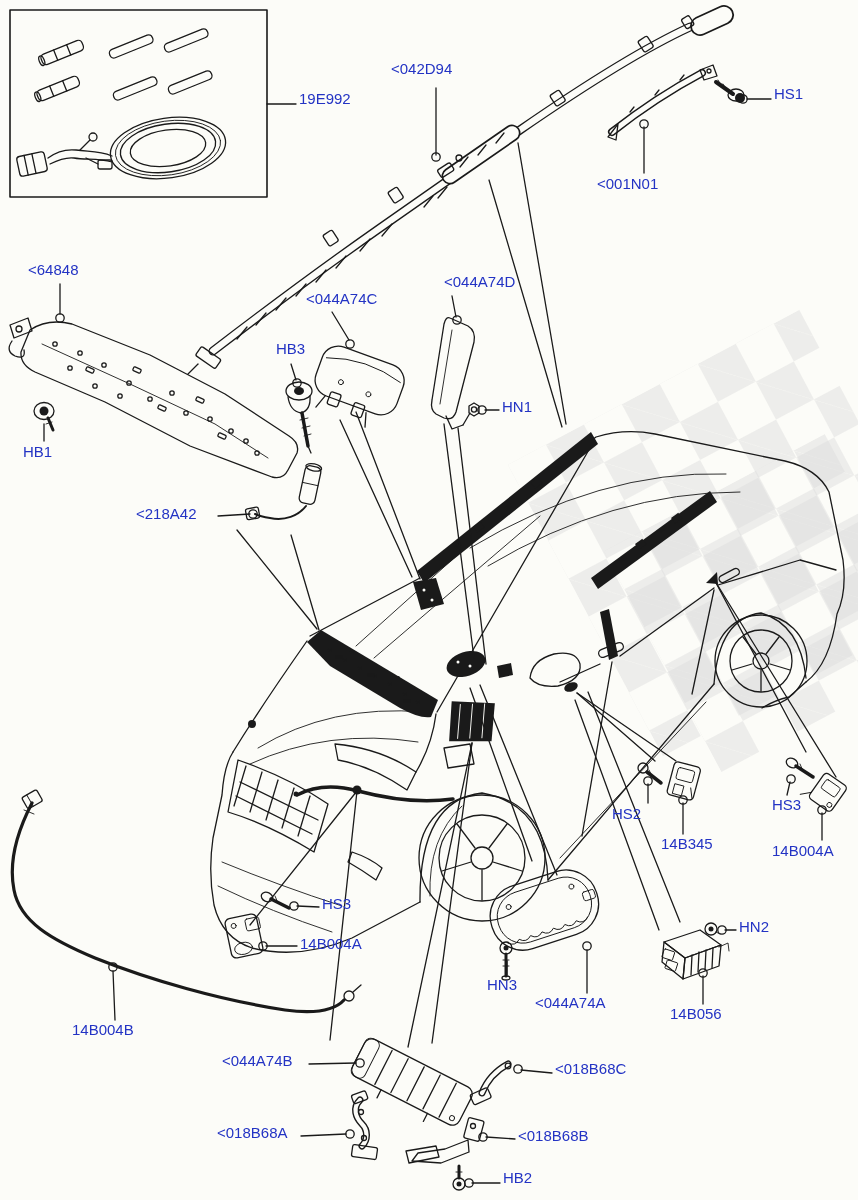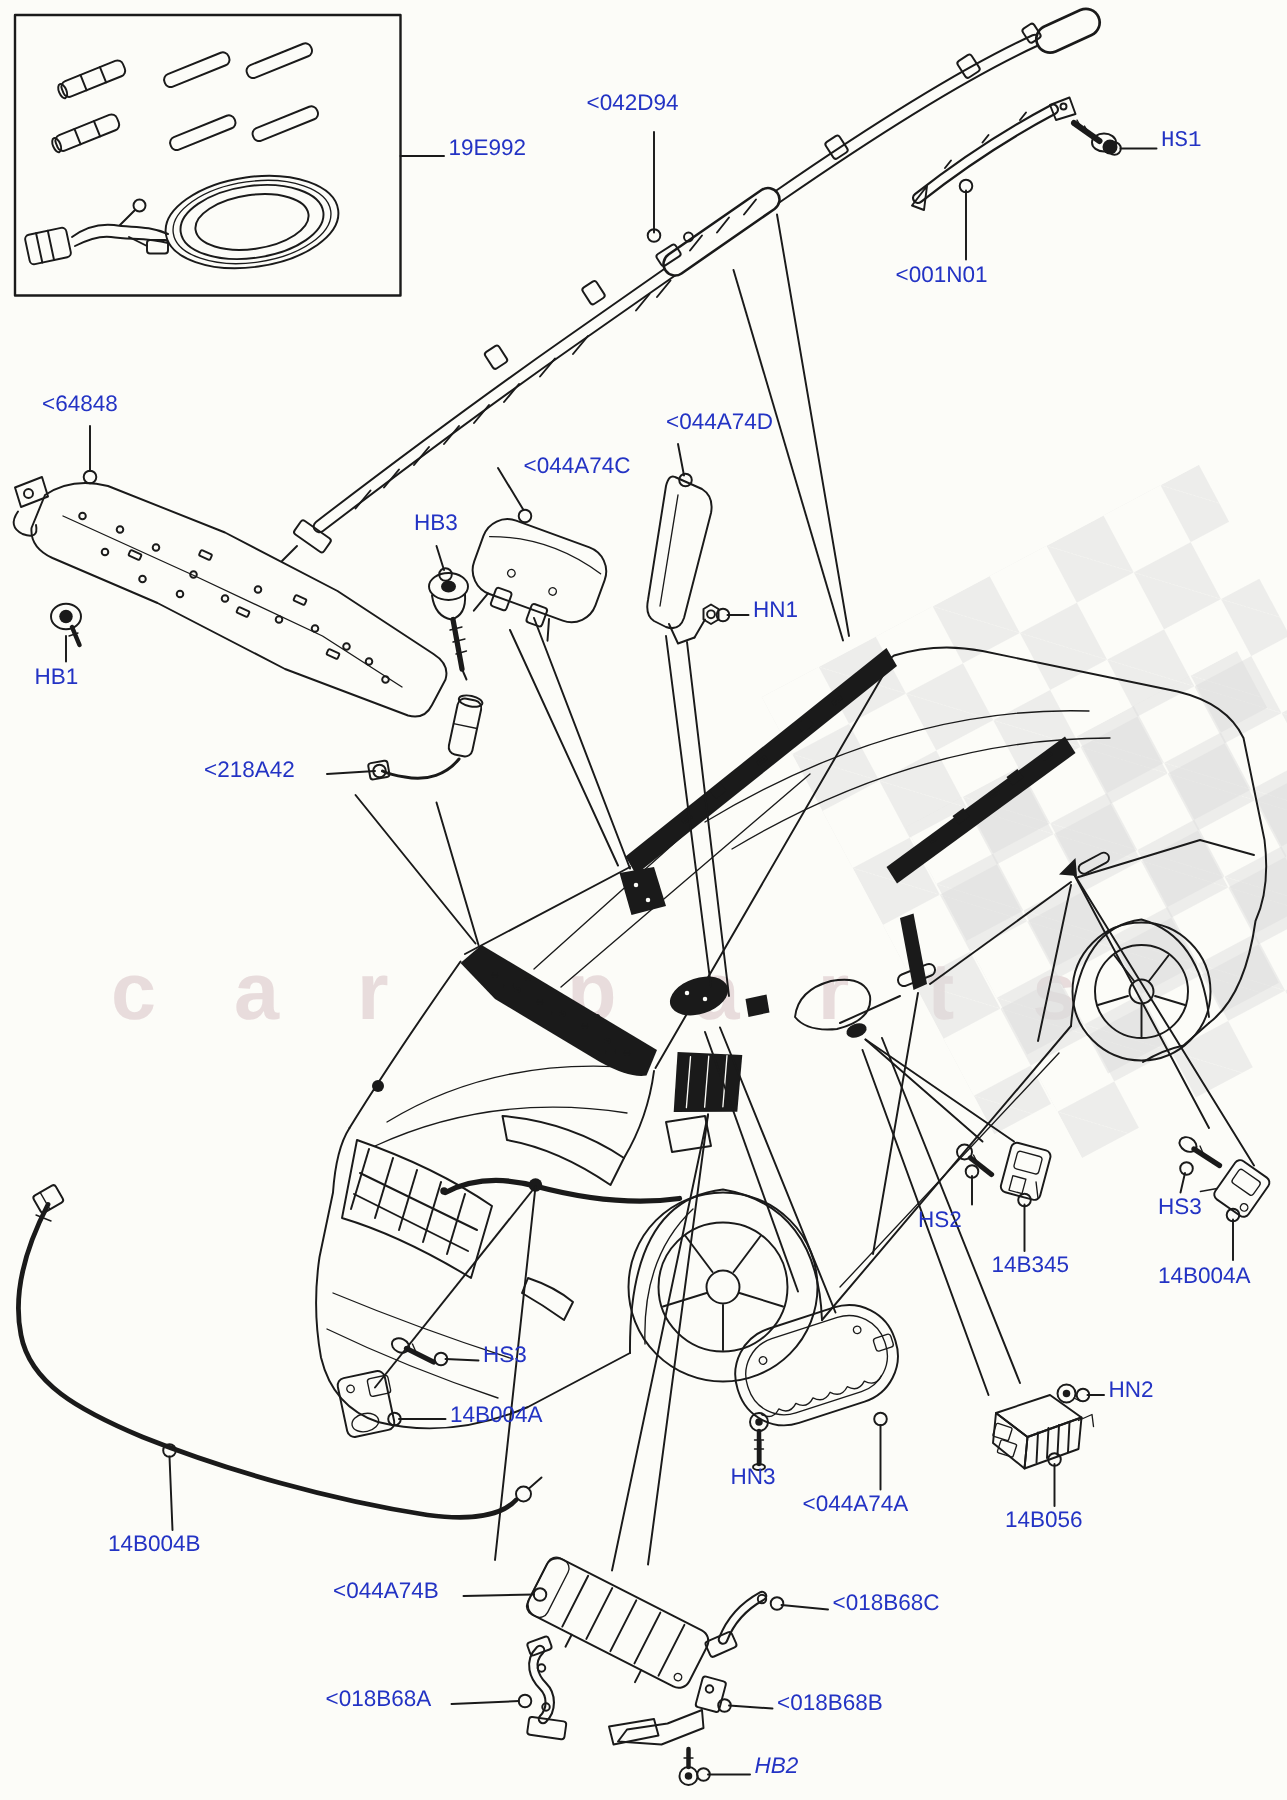--- a/index.html
+++ b/index.html
@@ -43,21 +43,20 @@
   .plabel{
     position:absolute;font-size:15px;line-height:1.1;white-space:nowrap;
     color:var(--labelc,#2333c4);cursor:pointer;
   }
 </style>
 </head>
 <body>
 
 <div id="stage" style="--bg: #fcfcf8; --labelc: #2333c4; --line: #1a1a1a; --wm1: #f8d7d7; --wm2: #e8dcdc; --checker: #dcdcdc;">
 
-  <div id="wm-sub">car parts</div>
   <div id="checker1" class="checker"></div>
   <div id="checker2" class="checker"></div>
 
   <svg id="art" width="858" height="1200" viewBox="0 0 858 1200">
 
     <g>
       <rect x="10" y="10" width="257" height="187" style="stroke-width:1.6"></rect>
 
       <g transform="rotate(-22 62 52)">
         <rect x="40" y="47" width="44" height="11" rx="4"></rect>
@@ -567,39 +566,39 @@
         <polyline points="515,1139 486,1137" stroke="#1a1a1a" stroke-width="1.4" fill="none"></polyline>
         <circle cx="483" cy="1137" r="4.2" fill="#1a1a1a" stroke="none"></circle>
         <polyline points="500,1183 472,1183" stroke="#1a1a1a" stroke-width="1.4" fill="none"></polyline>
         <circle cx="469" cy="1183" r="4.2" fill="#1a1a1a" stroke="none"></circle>
       </g>
   </svg>
 
   <div id="labels">
       <div class="plabel" style="left: 299px; top: 91px;">19E992</div>
       <div class="plabel" style="left: 391px; top: 61px;">&lt;042D94</div>
-      <div class="plabel" style="left: 774px; top: 86px; font-family: Liberation Mono, monospace;">HS1</div>
+      <div class="plabel" style="left: 774px; top: 86px;">HS1</div>
       <div class="plabel" style="left: 597px; top: 176px;">&lt;001N01</div>
       <div class="plabel" style="left: 28px; top: 262px;">&lt;64848</div>
       <div class="plabel" style="left: 23px; top: 444px;">HB1</div>
       <div class="plabel" style="left: 276px; top: 341px;">HB3</div>
-      <div class="plabel" style="left: 306px; top: 303px; margin-left: 43px;">&lt;044A74C</div>
+      <div class="plabel" style="left: 306px; top: 291px;">&lt;044A74C</div>
       <div class="plabel" style="left: 404px; top: 274px; margin-left: 40px;">&lt;044A74D</div>
       <div class="plabel" style="left: 502px; top: 399px;">HN1</div>
       <div class="plabel" style="left: 136px; top: 506px;">&lt;218A42</div>
       <div class="plabel" style="left: 612px; top: 806px;">HS2</div>
       <div class="plabel" style="left: 661px; top: 836px;">14B345</div>
       <div class="plabel" style="left: 772px; top: 797px;">HS3</div>
       <div class="plabel" style="left: 772px; top: 843px;">14B004A</div>
       <div class="plabel" style="left: 322px; top: 896px;">HS3</div>
       <div class="plabel" style="left: 300px; top: 936px;">14B004A</div>
       <div class="plabel" style="left: 72px; top: 1022px;">14B004B</div>
       <div class="plabel" style="left: 487px; top: 977px;">HN3</div>
       <div class="plabel" style="left: 535px; top: 995px;">&lt;044A74A</div>
       <div class="plabel" style="left: 739px; top: 919px;">HN2</div>
       <div class="plabel" style="left: 670px; top: 1006px;">14B056</div>
       <div class="plabel" style="left: 222px; top: 1053px;">&lt;044A74B</div>
       <div class="plabel" style="left: 555px; top: 1061px;">&lt;018B68C</div>
       <div class="plabel" style="left: 217px; top: 1125px;">&lt;018B68A</div>
       <div class="plabel" style="left: 518px; top: 1128px;">&lt;018B68B</div>
-      <div class="plabel" style="left: 503px; top: 1170px; font-style: italic;">HB2</div>
+      <div class="plabel" style="left: 503px; top: 1170px;">HB2</div>
     </div>
 </div>
 
 </body></html>

